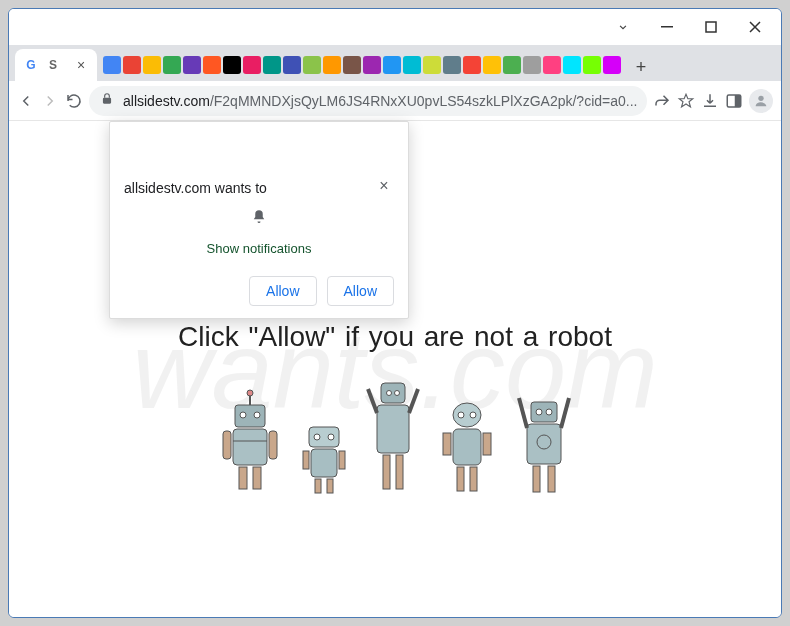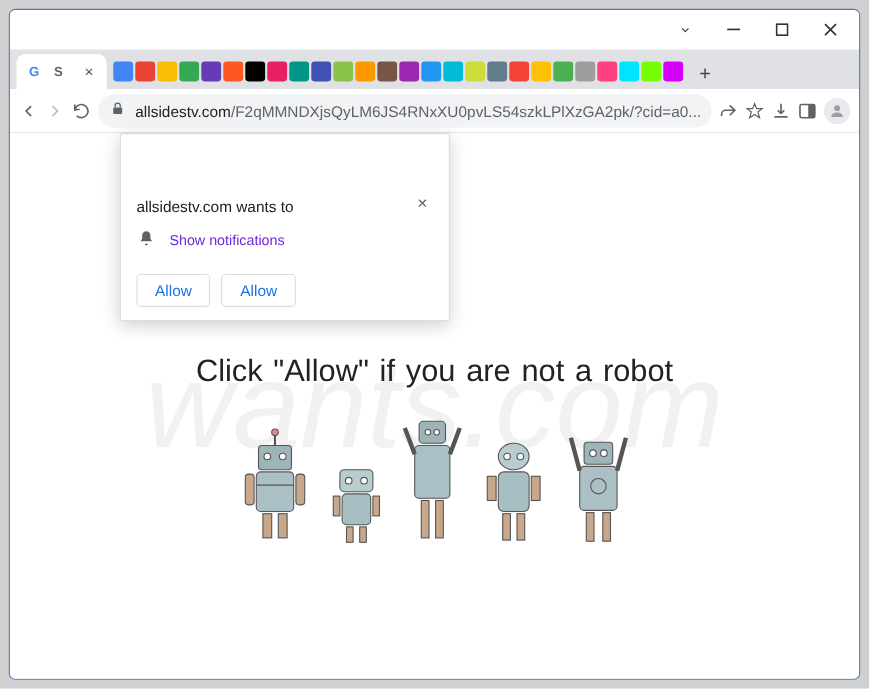--- a/index.html
+++ b/index.html
@@ -163,26 +163,28 @@
   width:20px; height:20px;
   display:flex; align-items:center; justify-content:center;
   color:#5f6368; cursor:pointer;
   font-size:16px;
 }
 .permission-row {
   display:flex;
   align-items:center;
   gap:12px;
   margin-top:12px;
-  color:#6d28d9;
+  color:#14532d;
   font-size:13px;
+  flex-direction:column;
 }
 .permission-actions {
   display:flex;
   gap:10px;
+  justify-content:flex-end;
   margin-top:20px;
 }
 .perm-btn {
   border:1px solid #dadce0;
   background:#fff;
   border-radius:4px;
   padding: 6px 16px;
   color:#1a73e8;
   font-size:14px;
   cursor:pointer;

